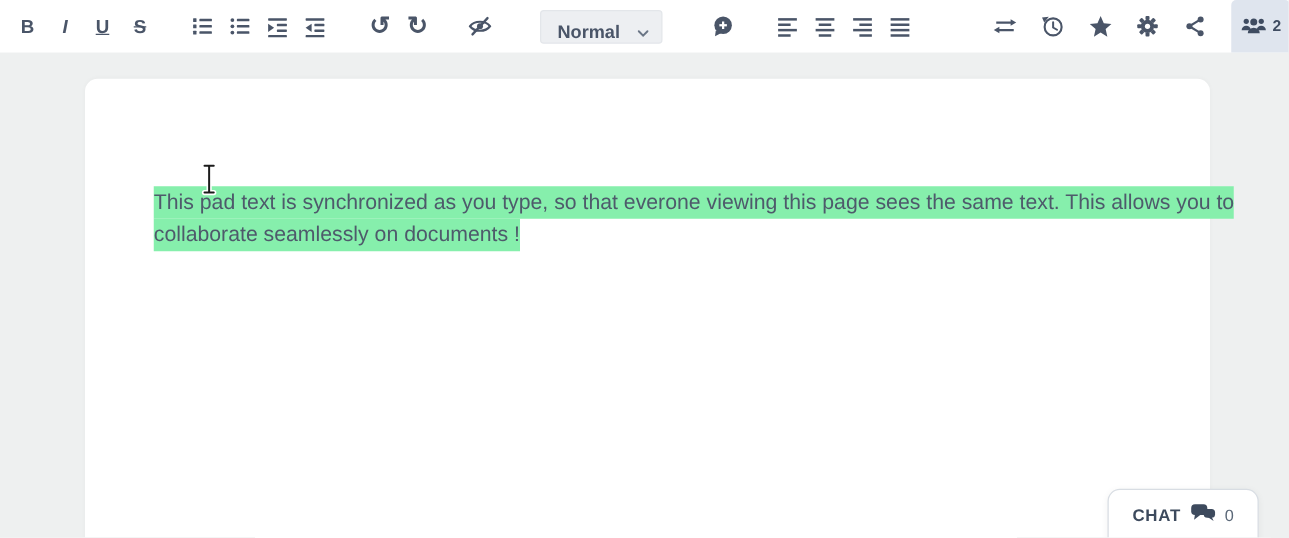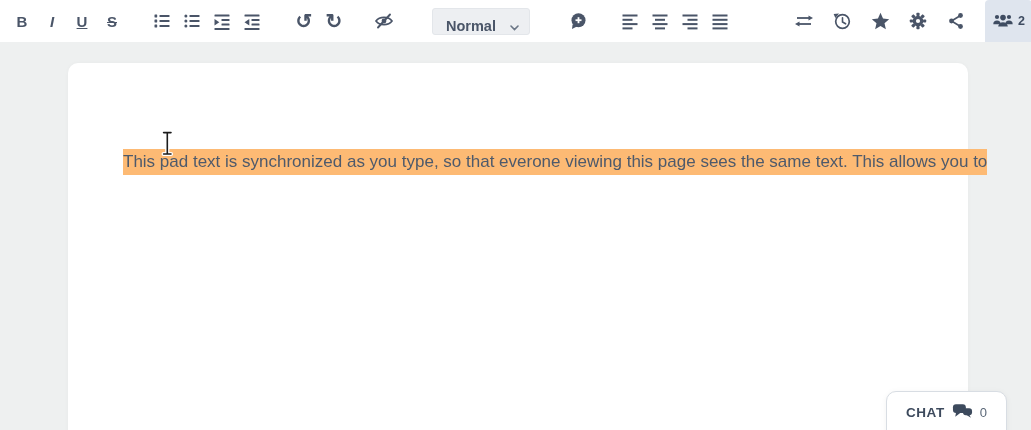--- a/index.html
+++ b/index.html
@@ -44,21 +44,21 @@
   .users-btn .cnt { font-size:12.5px; font-weight:600; color:#3f4c61; }
   
   .editor-card {
     position:absolute; left:68px; top:63px; width:900px; height:390px;
     background:#ffffff; border-radius:10px; box-shadow:0 0 4px rgba(0,0,0,0.03);
   }
   .doc-text { position:absolute; left:55px; top:86px; }
   .doc-line {
     display:table; white-space:nowrap;
     font-size:17px; line-height:26px; color:#4e5a6b;
-    background:#fdba74;
+    background:#86efac;
   }
   .ibeam { position:absolute; left:161px; top:130px; pointer-events:none; }
   
   .chat-box {
     position:absolute; left:886px; top:391px; width:121px; height:55px;
     background:#ffffff; border:1px solid #d8dde3; border-radius:10px;
     box-shadow:0 1px 6px rgba(0,0,0,0.05); cursor:pointer;
   }
   .chat-inner { height:41px; display:flex; align-items:center; justify-content:center; gap:7px; }
   .chat-label { font-size:13.5px; font-weight:700; letter-spacing:0.6px; color:#3d4a5d;text-align:right; }
@@ -288,20 +288,21 @@
         <circle cx="11" cy="5.6" r="2.8"></circle>
         <path d="M6.2 14.6 a4.8 4.4 0 0 1 9.6 0 Z"></path>
       </svg></span>
       <span class="cnt">2</span>
     </button>
   </div>
 
   <div class="editor-card">
     <div class="doc-text">
       <span class="doc-line">This pad text is synchronized as you type, so that everone viewing this page sees the same text. This allows you to</span>
+      <span class="doc-line">collaborate seamlessly on documents !</span>
     </div>
   </div>
 
   <div class="ibeam">
     <svg width="13" height="27" viewBox="0 0 13 27">
       <g stroke="#ffffff" stroke-width="4.2" stroke-linecap="round" fill="none">
         <path d="M2.6 2.6 h7.4 M2.6 24 h7.4 M6.3 2.6 v21.4"></path>
       </g>
       <g stroke="#1c1c1c" stroke-width="1.6" stroke-linecap="round" fill="none">
         <path d="M2.6 2.6 h7.4 M2.6 24 h7.4 M6.3 2.6 v21.4"></path>

